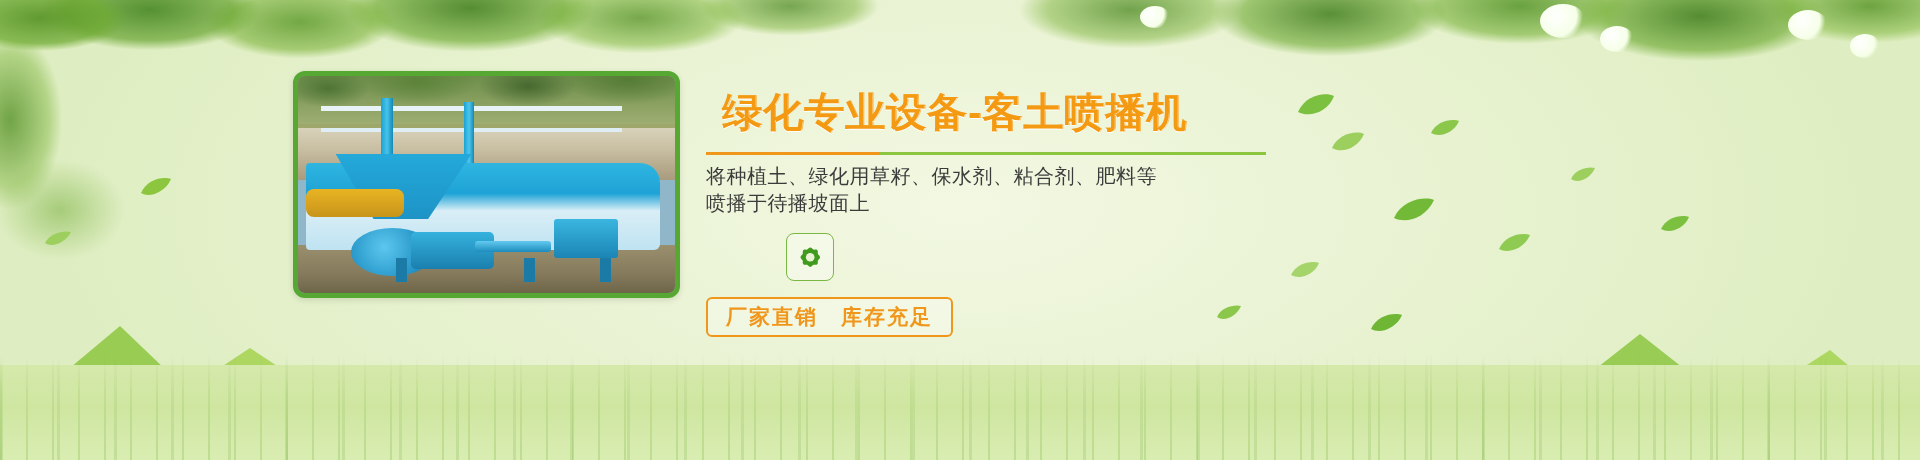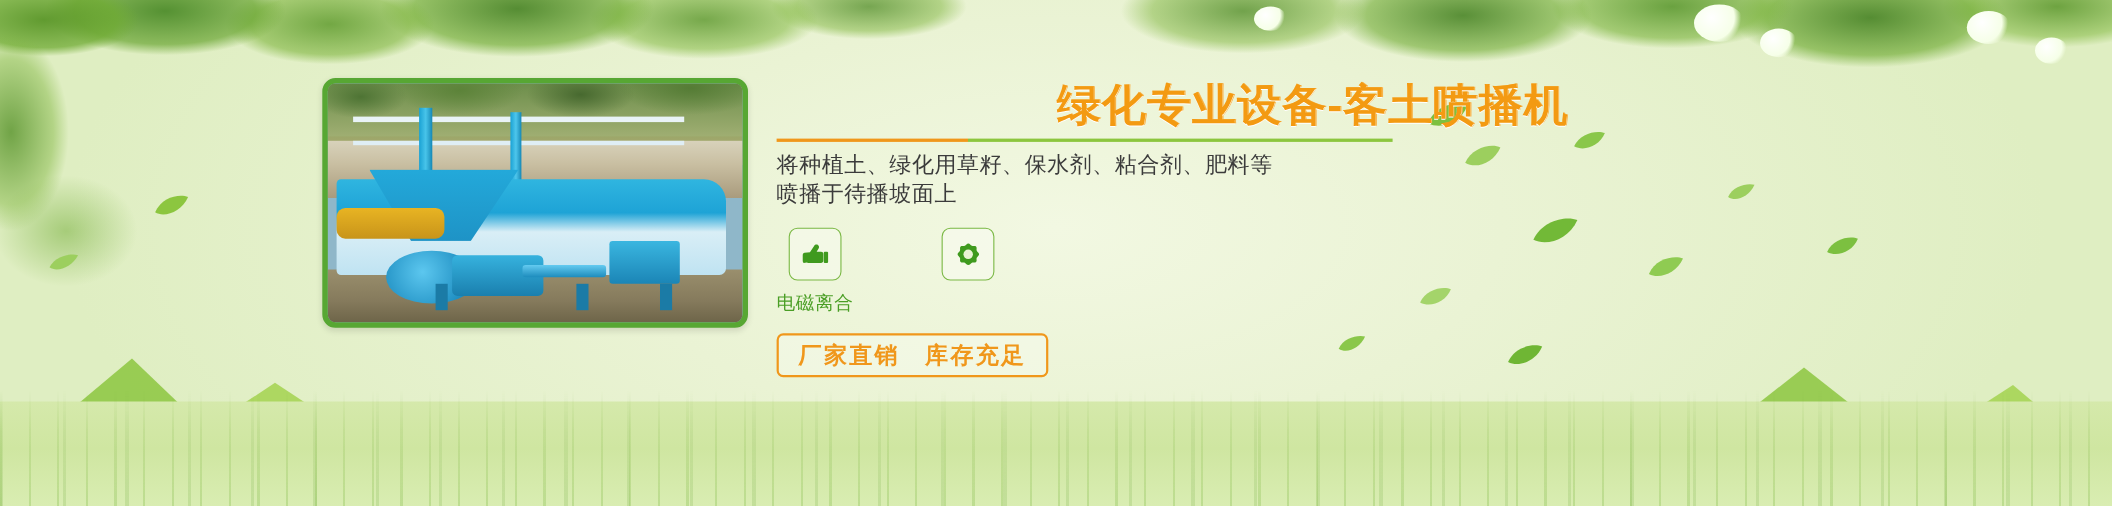--- a/index.html
+++ b/index.html
@@ -100,23 +100,22 @@
   .ph-outpipe{position:absolute;left:47%;top:76%;width:20%;height:5%;
     background:linear-gradient(180deg,#63caf0,#1d8cbd);border-radius:3px;}
   .ph-box{position:absolute;left:68%;top:66%;width:17%;height:18%;
     background:linear-gradient(180deg,#3ab6e0,#1b85b6);border-radius:3px;}
   .ph-leg{position:absolute;top:84%;width:3%;height:11%;background:#1b7ba6;}
 
   
   .content{position:absolute;left:706px;top:72px;width:720px;}
   .title{
     font-size:40px;font-weight:bold;letter-spacing:1px;line-height:48px;
-    color:#f39a12;margin:0;white-space:nowrap;
+    color:#f39a12;margin:16px;white-space:nowrap;
     text-shadow:0 1px 0 #fff, 1px 0 0 #f7b34a;
-    text-align:right;
   }
   .rule{
     margin-top:6px;height:3px;width:560px;
     background:linear-gradient(90deg,#f0971b 0%,#f0971b 31%,#8cc63e 31%,#8cc63e 100%);
   }
   .subtitle{
     margin-top:8px;font-size:20px;line-height:27px;color:#3b3b3b;
     letter-spacing:.5px;white-space:nowrap;
   }
 
@@ -245,29 +244,20 @@
 
     <div class="rule"></div>
 
     <div class="subtitle">
       <div>将种植土、绿化用草籽、保水剂、粘合剂、肥料等</div>
       <div>喷播于待播坡面上</div>
     </div>
 
     <div class="features">
 
-      <div class="feature">
-        <div class="icon-box">
-          <svg width="30" height="30" viewBox="0 0 32 32">
-            <path d="M4 17c0-1.2.7-2 1.8-2.2l5.2-.6 4-6.1c.9-1.4 2.6-1.8 3.8-.9 1.1.8 1.3 2.2.6 3.4l-1.9 3.1h4.3c1.3 0 2.2.9 2.2 2v6.6c0 1.3-1 2.3-2.3 2.3H9.4c-.6 0-1-.1-1.5-.4L5 24.6C4.4 24.2 4 23.5 4 22.7V17z" fill="#3f9a1e"></path>
-            <rect x="24.4" y="13.6" width="4.2" height="11.1" rx="1" fill="#3f9a1e"></rect>
-          </svg>
-        </div>
-        <div class="feature-label">电磁离合</div>
-      </div>
 
       <div class="feature-gap1"></div>
 
 
       <div class="feature-gap2"></div>
 
       <div class="feature">
         <div class="icon-box">
           <svg width="30" height="30" viewBox="0 0 32 32">
             <path d="M16 3.5c1.6 0 2 1.6 3.4 2.2 1.4.6 2.7-.5 3.9.7 1.2 1.2.1 2.5.7 3.9.6 1.4 2.2 1.8 2.2 3.4s-1.6 2-2.2 3.4c-.6 1.4.5 2.7-.7 3.9-1.2 1.2-2.5.1-3.9.7-1.4.6-1.8 2.2-3.4 2.2s-2-1.6-3.4-2.2c-1.4-.6-2.7.5-3.9-.7-1.2-1.2-.1-2.5-.7-3.9C7.4 15.7 5.8 15.3 5.8 13.7s1.6-2 2.2-3.4c.6-1.4-.5-2.7.7-3.9 1.2-1.2 2.5-.1 3.9-.7C14 5.1 14.4 3.5 16 3.5z" fill="#3f9a1e" transform="translate(0,2.2) scale(1.02)"></path>

